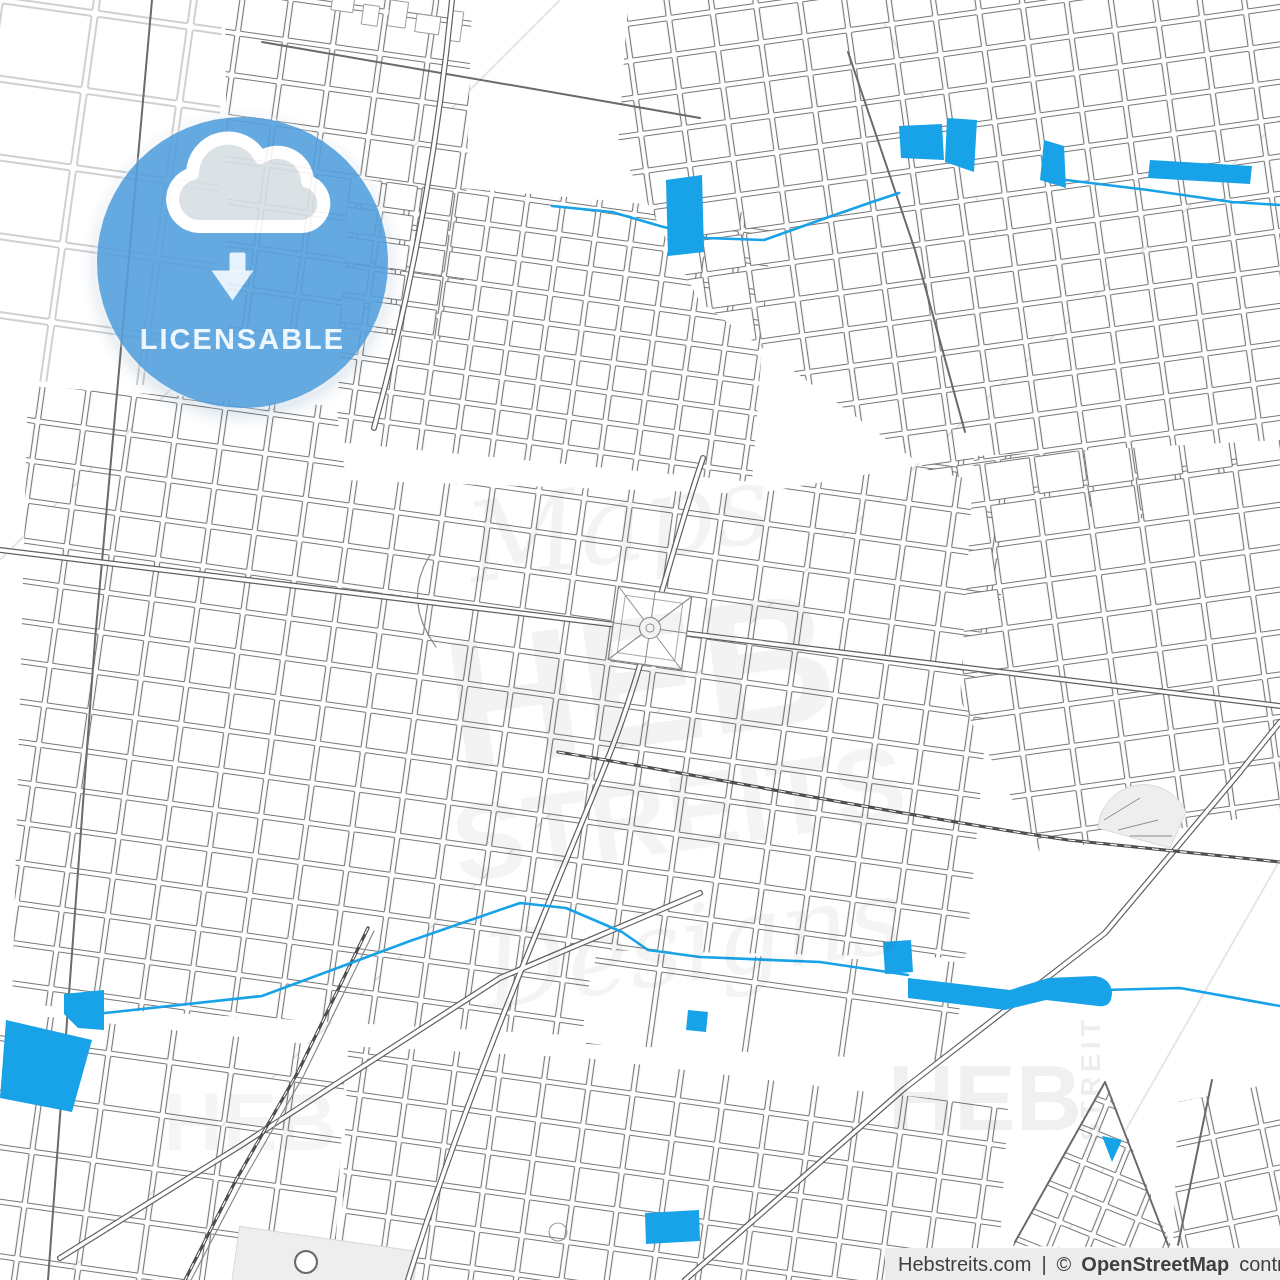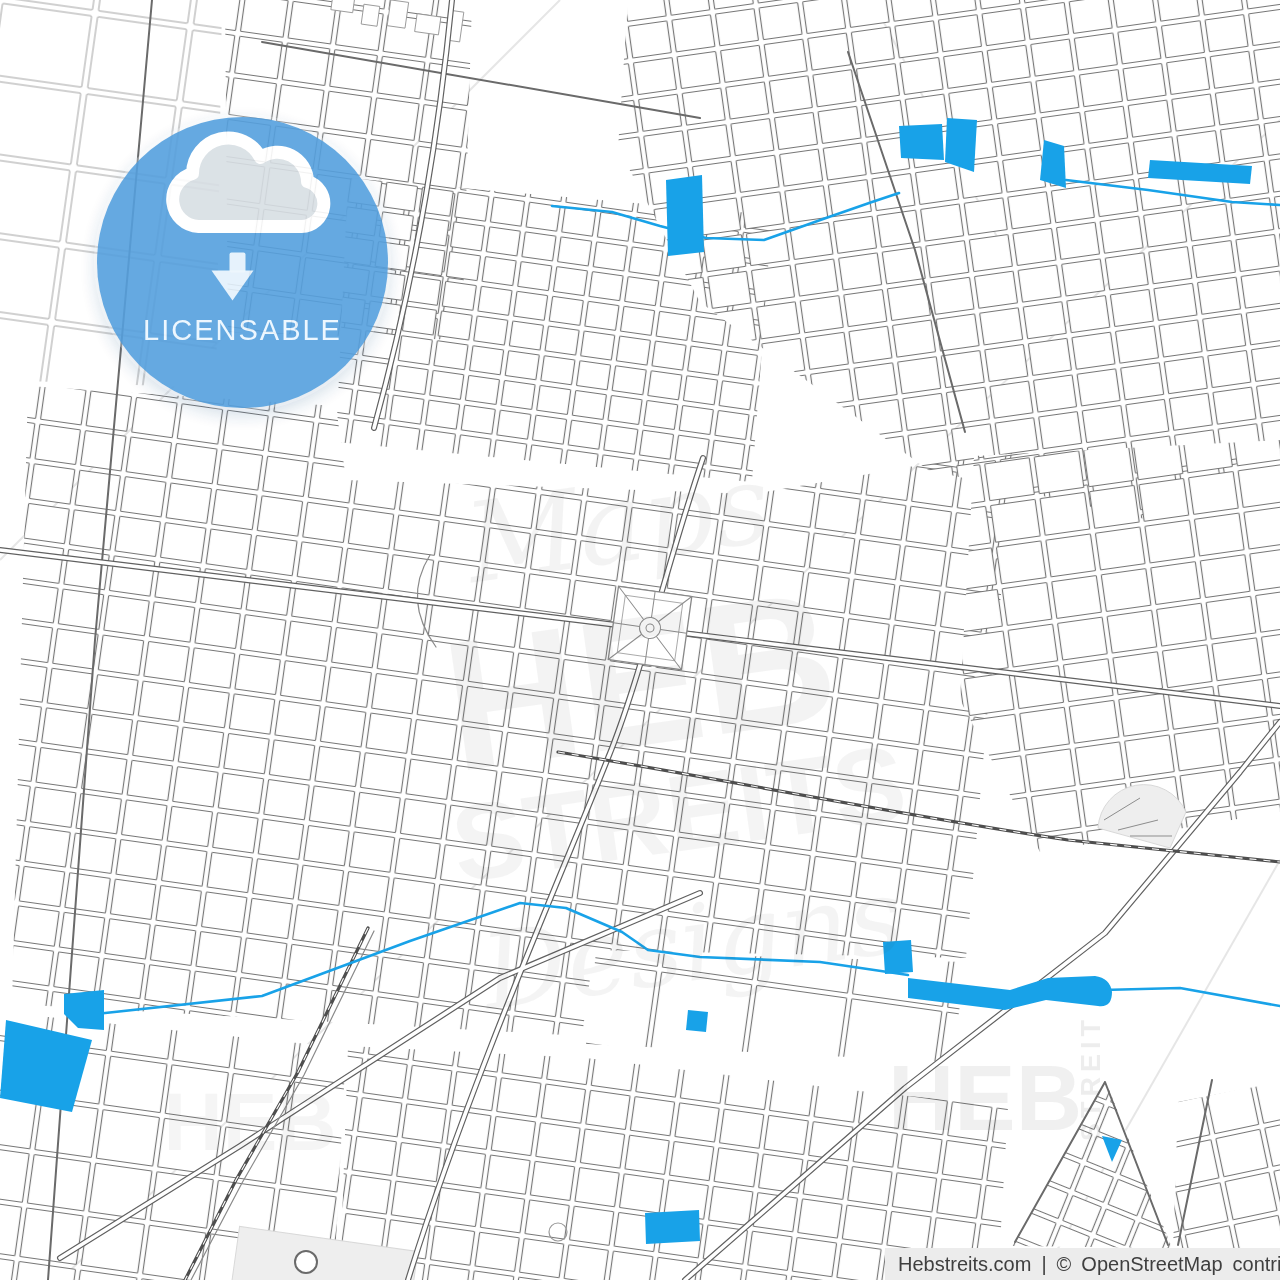--- a/index.html
+++ b/index.html
@@ -19,28 +19,28 @@
   .grey-shape{fill:#eeeeee;stroke:#d9d9d9;stroke-width:1;}
   .plaza-line{fill:none;stroke:#8d8d8d;stroke-width:1;}
   .water{fill:var(--water,#18a2e8);stroke:none;}
   .stream{fill:none;stroke:var(--water,#18a2e8);stroke-width:2.6;stroke-linecap:round;stroke-linejoin:round;}
   .wm{fill:#3c3c3c;font-family:"Liberation Sans",sans-serif;font-weight:bold;}
   .wm-script{fill:#3c3c3c;font-family:"DejaVu Serif",serif;font-style:italic;}
   
   .badge{position:absolute;left:97px;top:117px;width:291px;height:291px;border-radius:50%;
          background:var(--badge-blue,#55a0de);opacity:0.90;
          box-shadow:0 0 0 3px rgba(255,255,255,.30),0 6px 18px rgba(40,90,140,.25);}
-  .badge-label{position:absolute;left:0;top:197px;width:100%;text-align:center;
-         font-size:29px;font-weight:normal;letter-spacing:2px;color:var(--badge-text,#ecf7ff);}
+  .badge-label{position:absolute;left:0;top:206px;width:100%;text-align:center;
+         font-size:29px;font-weight:bold;letter-spacing:2px;color:var(--badge-text,#ecf7ff);}
   
   .attribution{position:absolute;left:885px;top:1248px;width:395px;height:32px;
          background:var(--attribution-bg,#ececec);display:flex;align-items:center;
          padding-left:13px;box-sizing:border-box;gap:10px;white-space:nowrap;
          font-size:20px;color:var(--attribution-text,#3f3f3f);}
-  .attribution b{font-weight:normal;}
+  .attribution b{font-weight:bold;}
 </style>
 </head>
 <body>
 
 <div class="stage">
 
   <svg width="1280" height="1280" viewBox="0 0 1280 1280">
     <defs>
 
       <pattern id="pRUR" width="96" height="78" patternUnits="userSpaceOnUse" patternTransform="rotate(8)">

